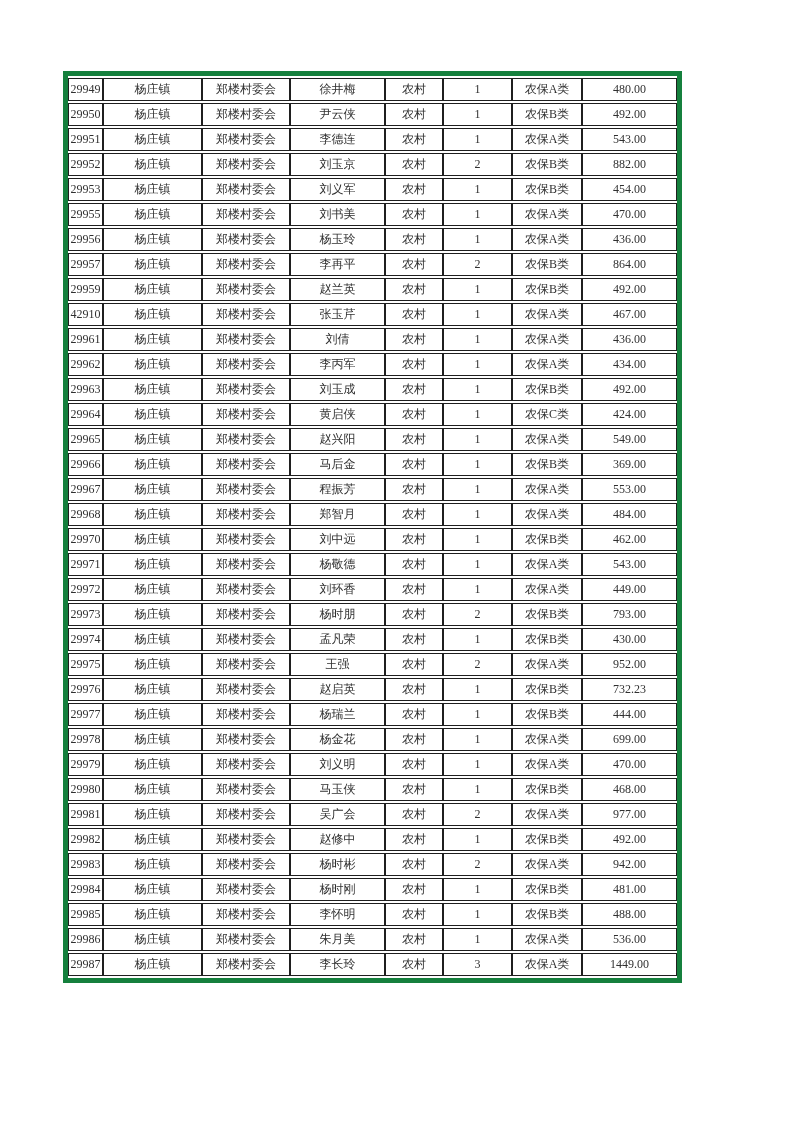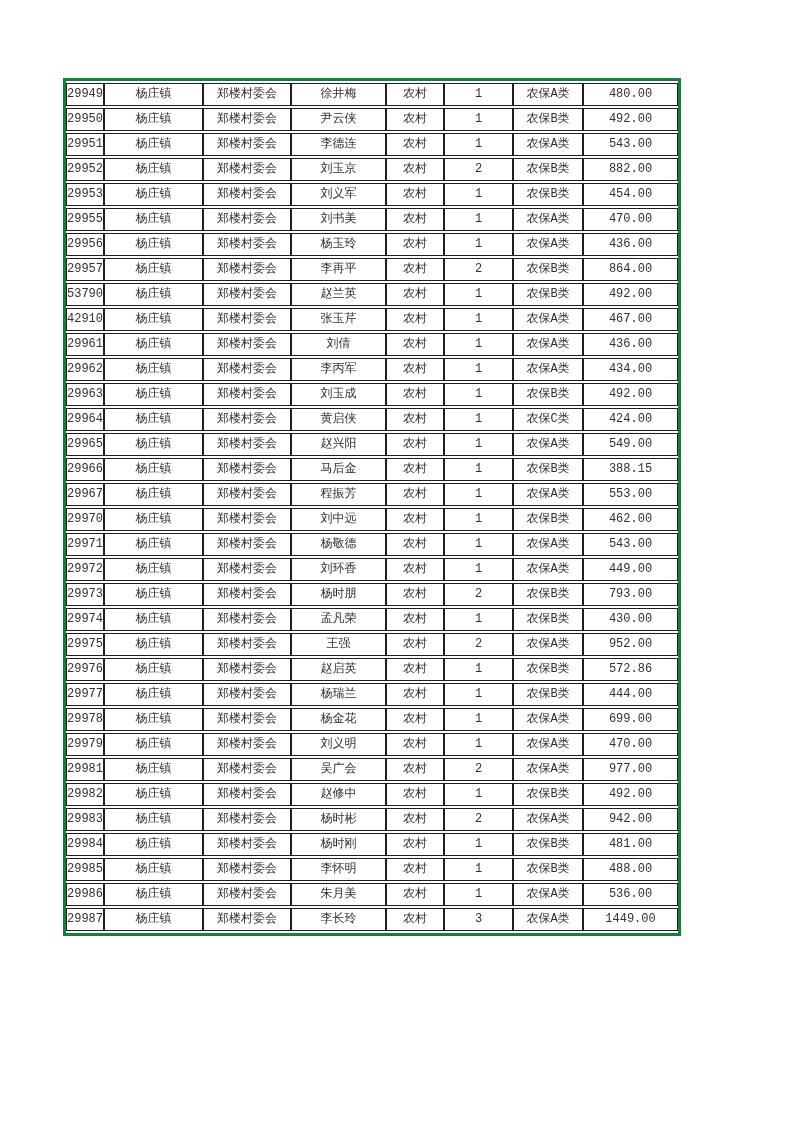--- a/index.html
+++ b/index.html
@@ -15,26 +15,25 @@
   }
   .page {
     position: relative;
     width: 793px;
     height: 1122px;
     background: #ffffff;
   }
   table.benefits {
     position: absolute;
     left: 63px;
-    top: 78px;
+    top: 71px;
     border-collapse: separate;
     border-spacing: 0 2px;
     table-layout: fixed;
-    border: 3px solid #15803d;
-    font-family: Liberation Mono, monospace;
+    border: 5px solid #15803d;
   }
   table.benefits td {
     box-sizing: border-box;
     border: 1px solid #1f1f1f;
     height: 23px;
     line-height: 21px;
     padding: 0;
     margin: 0;
     text-align: center;
     vertical-align: middle;
@@ -142,21 +141,21 @@
           <td>29957</td>
           <td>杨庄镇</td>
           <td>郑楼村委会</td>
           <td>李再平</td>
           <td>农村</td>
           <td>2</td>
           <td>农保B类</td>
           <td>864.00</td>
         </tr>
         <tr>
-          <td>53790</td>
+          <td>29959</td>
           <td>杨庄镇</td>
           <td>郑楼村委会</td>
           <td>赵兰英</td>
           <td>农村</td>
           <td>1</td>
           <td>农保B类</td>
           <td>492.00</td>
         </tr>
         <tr>
           <td>42910</td>
@@ -219,33 +218,43 @@
           <td>549.00</td>
         </tr>
         <tr>
           <td>29966</td>
           <td>杨庄镇</td>
           <td>郑楼村委会</td>
           <td>马后金</td>
           <td>农村</td>
           <td>1</td>
           <td>农保B类</td>
-          <td>388.15</td>
+          <td>369.00</td>
         </tr>
         <tr>
           <td>29967</td>
           <td>杨庄镇</td>
           <td>郑楼村委会</td>
           <td>程振芳</td>
           <td>农村</td>
           <td>1</td>
           <td>农保A类</td>
           <td>553.00</td>
         </tr>
         <tr>
+          <td>29968</td>
+          <td>杨庄镇</td>
+          <td>郑楼村委会</td>
+          <td>郑智月</td>
+          <td>农村</td>
+          <td>1</td>
+          <td>农保A类</td>
+          <td>484.00</td>
+        </tr>
+        <tr>
           <td>29970</td>
           <td>杨庄镇</td>
           <td>郑楼村委会</td>
           <td>刘中远</td>
           <td>农村</td>
           <td>1</td>
           <td>农保B类</td>
           <td>462.00</td>
         </tr>
         <tr>
@@ -299,21 +308,21 @@
           <td>952.00</td>
         </tr>
         <tr>
           <td>29976</td>
           <td>杨庄镇</td>
           <td>郑楼村委会</td>
           <td>赵启英</td>
           <td>农村</td>
           <td>1</td>
           <td>农保B类</td>
-          <td>572.86</td>
+          <td>732.23</td>
         </tr>
         <tr>
           <td>29977</td>
           <td>杨庄镇</td>
           <td>郑楼村委会</td>
           <td>杨瑞兰</td>
           <td>农村</td>
           <td>1</td>
           <td>农保B类</td>
           <td>444.00</td>
@@ -330,20 +339,30 @@
         </tr>
         <tr>
           <td>29979</td>
           <td>杨庄镇</td>
           <td>郑楼村委会</td>
           <td>刘义明</td>
           <td>农村</td>
           <td>1</td>
           <td>农保A类</td>
           <td>470.00</td>
+        </tr>
+        <tr>
+          <td>29980</td>
+          <td>杨庄镇</td>
+          <td>郑楼村委会</td>
+          <td>马玉侠</td>
+          <td>农村</td>
+          <td>1</td>
+          <td>农保B类</td>
+          <td>468.00</td>
         </tr>
         <tr>
           <td>29981</td>
           <td>杨庄镇</td>
           <td>郑楼村委会</td>
           <td>吴广会</td>
           <td>农村</td>
           <td>2</td>
           <td>农保A类</td>
           <td>977.00</td>

